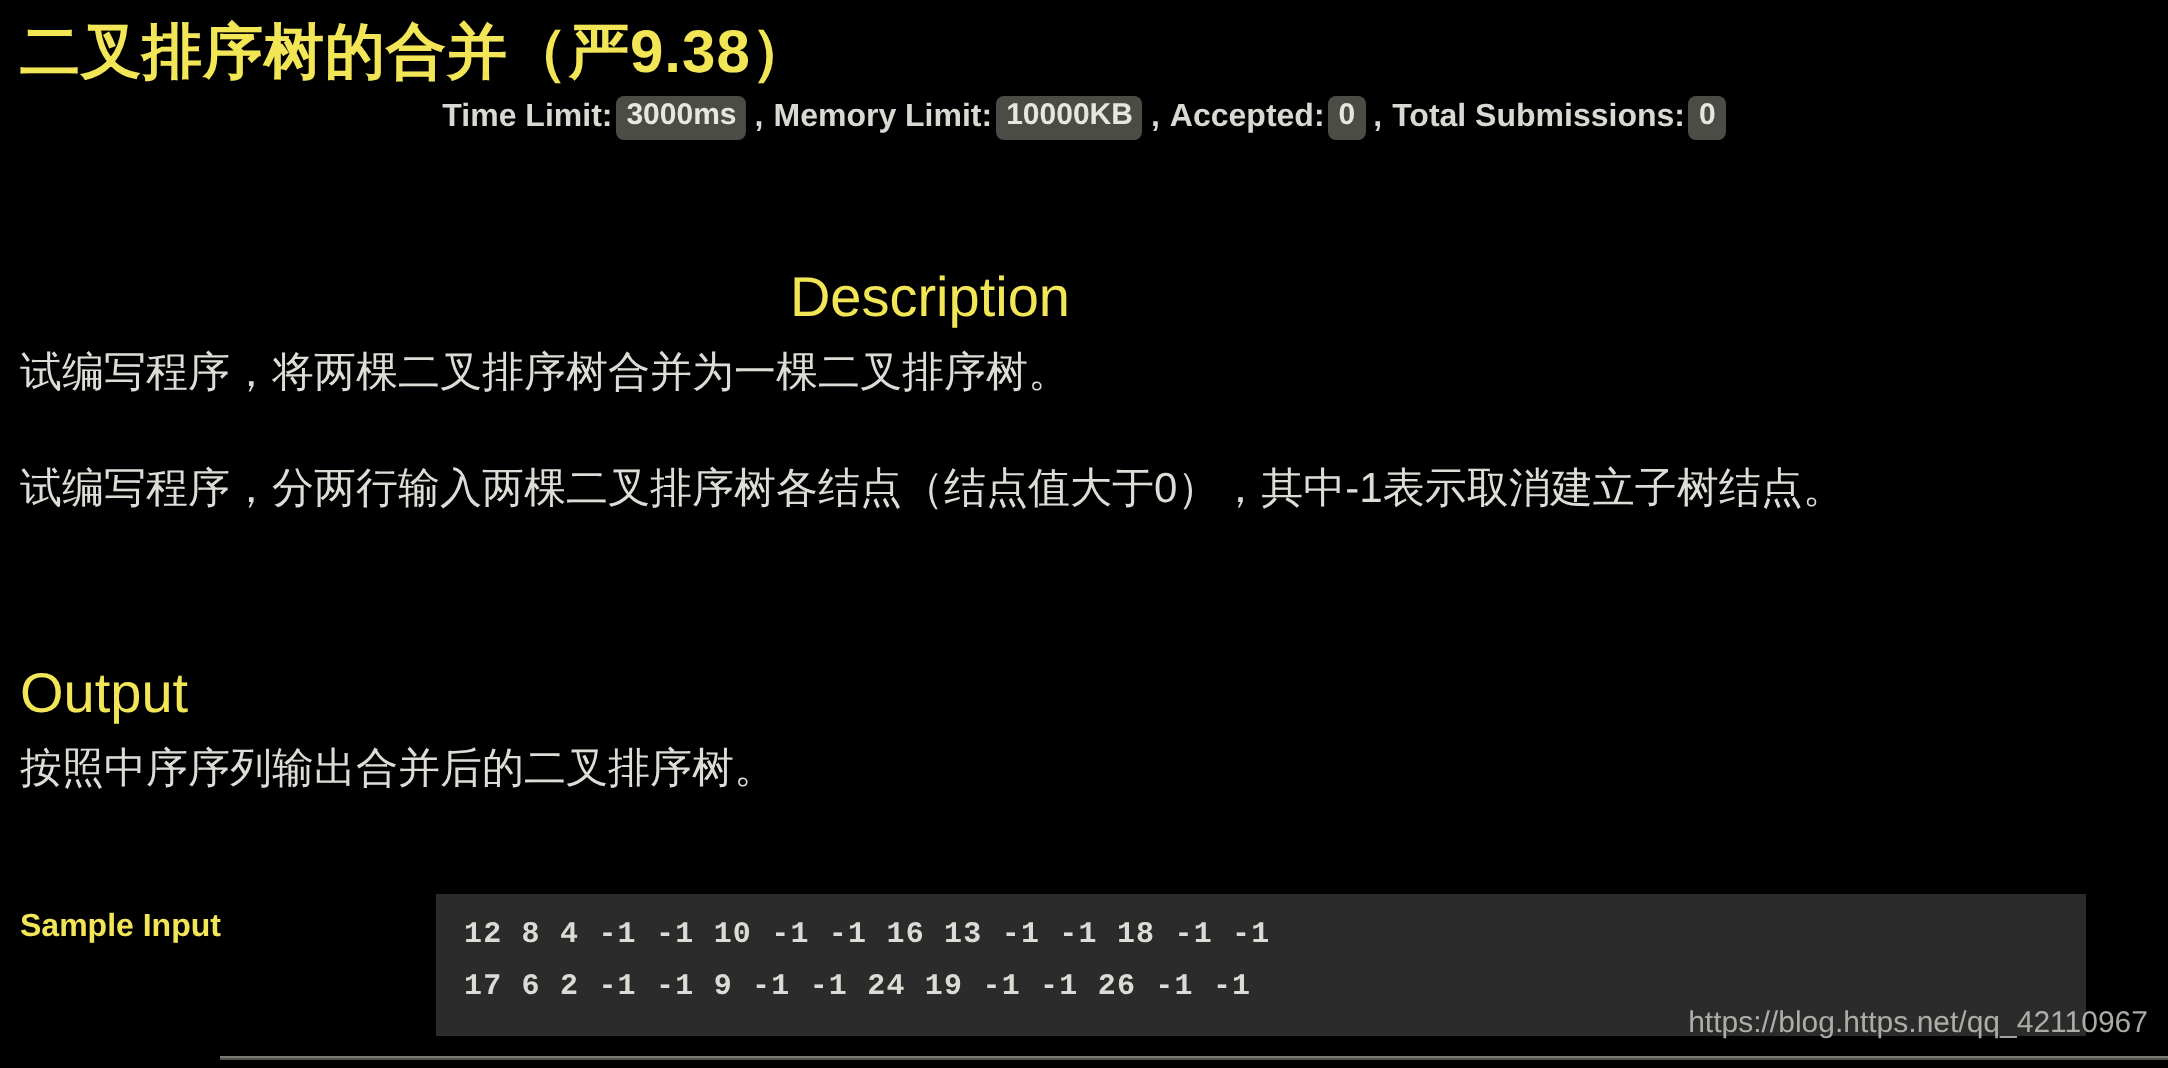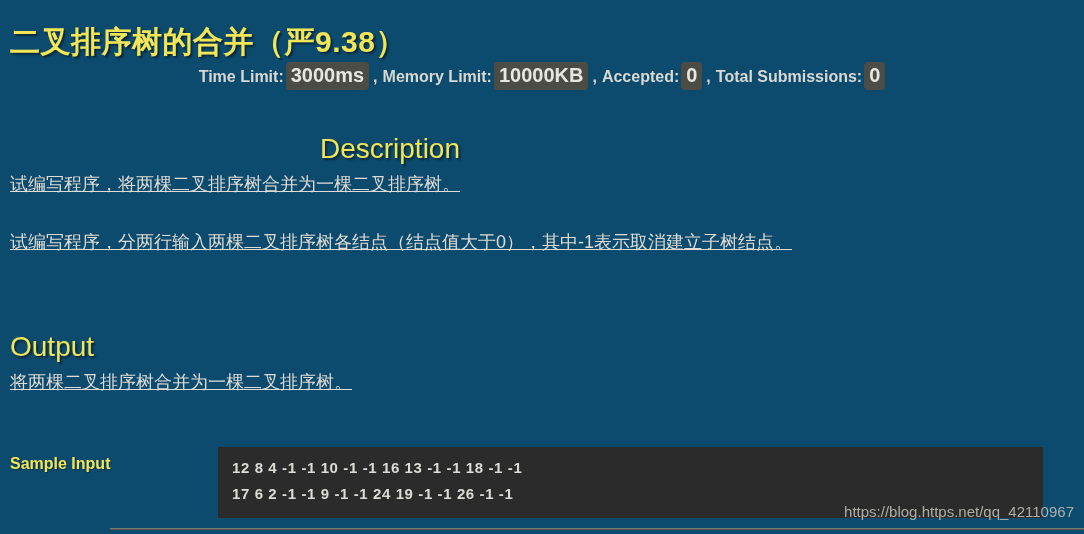--- a/index.html
+++ b/index.html
@@ -12,23 +12,23 @@
     height: 534px;
     overflow: hidden;
     font-family: "Liberation Sans", "DejaVu Sans", sans-serif;
     position: relative;
   }
 
   .page {
     position: relative;
     width: 1084px;
     height: 534px;
-    background: #0c4a6e;
+    background: #000000;
     box-sizing: border-box;
-    padding: 15px 8px;
+    padding: 0 8px;
   }
 
   
   .title {
     margin: 0;
     padding: 9px 0 0 2px;
     font-size: 30px;
     font-weight: 700;
     line-height: 1.18;
     color: #f2e657;
@@ -57,21 +57,21 @@
     color: #d9d9d3;
   }
   .meta .badge {
     display: inline-block;
     background: #4c4c47;
     color: #e7e7e1;
     border-radius: 4px;
     padding: 1px 5px 2px 5px;
     margin: 0 2px;
     font-weight: 700;
-    font-size: 20px;
+    font-size: 15px;
     line-height: 1.25;
   }
   .meta .sep {
     padding: 0 1px 0 2px;
     color: #d9d9d3;
   }
   .meta .sp { width: 4px; display: inline-block; }
 
   
   .section-head {
@@ -79,25 +79,24 @@
     padding: 0 0 0 2px;
     font-size: 28px;
     font-weight: 400;
     color: #f2e657;
     line-height: 1.2;
     text-shadow: 2px 2px 2px rgba(0,0,0,0.45);
   }
   .section-body {
     margin: 0;
     padding: 5px 0 0 2px;
-    font-size: 18px;
+    font-size: 21px;
     color: #dedcd6;
     line-height: 1.5;
     white-space: nowrap;
-    text-decoration: underline;
   }
 
   .sec-description { position: absolute; left: 8px; top: 132px; text-align: right; }
   .sec-input       { position: absolute; left: 8px; top: 224px; }
   .sec-output      { position: absolute; left: 8px; top: 330px; }
 
   
   .sample-row {
     position: absolute;
     left: 0;
@@ -119,21 +118,21 @@
     left: 218px;
     top: 0;
     width: 825px;
     height: 71px;
     background: #2b2b2b;
     box-sizing: border-box;
     padding: 8px 0 0 14px;
     overflow: hidden;
   }
   .code-line {
-    font-family: Liberation Sans, sans-serif;
+    font-family: Liberation Mono, monospace;
     font-size: 15px;
     font-weight: 700;
     color: #dcdcd6;
     line-height: 1.75;
     letter-spacing: 0.6px;
     white-space: pre;
     margin: 0;
   }
 
   
@@ -189,21 +188,21 @@
     <h2 class="section-head">Description</h2>
     <p class="section-body">试编写程序，将两棵二叉排序树合并为一棵二叉排序树。</p>
   </div>
 
   <div class="sec-input">
     <p class="section-body">试编写程序，分两行输入两棵二叉排序树各结点（结点值大于0），其中-1表示取消建立子树结点。</p>
   </div>
 
   <div class="sec-output">
     <h2 class="section-head">Output</h2>
-    <p class="section-body">将两棵二叉排序树合并为一棵二叉排序树。</p>
+    <p class="section-body">按照中序序列输出合并后的二叉排序树。</p>
   </div>
 
   <div class="sample-row">
     <div class="sample-label">Sample Input</div>
     <div class="code-block">
       <pre class="code-line">12 8 4 -1 -1 10 -1 -1 16 13 -1 -1 18 -1 -1</pre>
       <pre class="code-line">17 6 2 -1 -1 9 -1 -1 24 19 -1 -1 26 -1 -1</pre>
     </div>
   </div>
 

